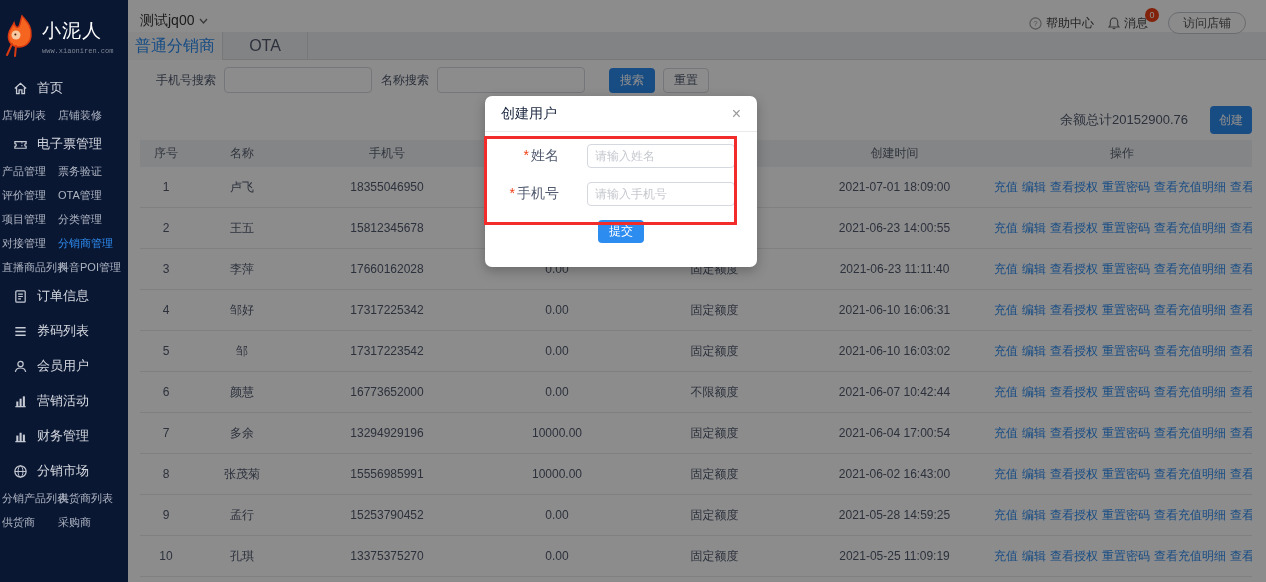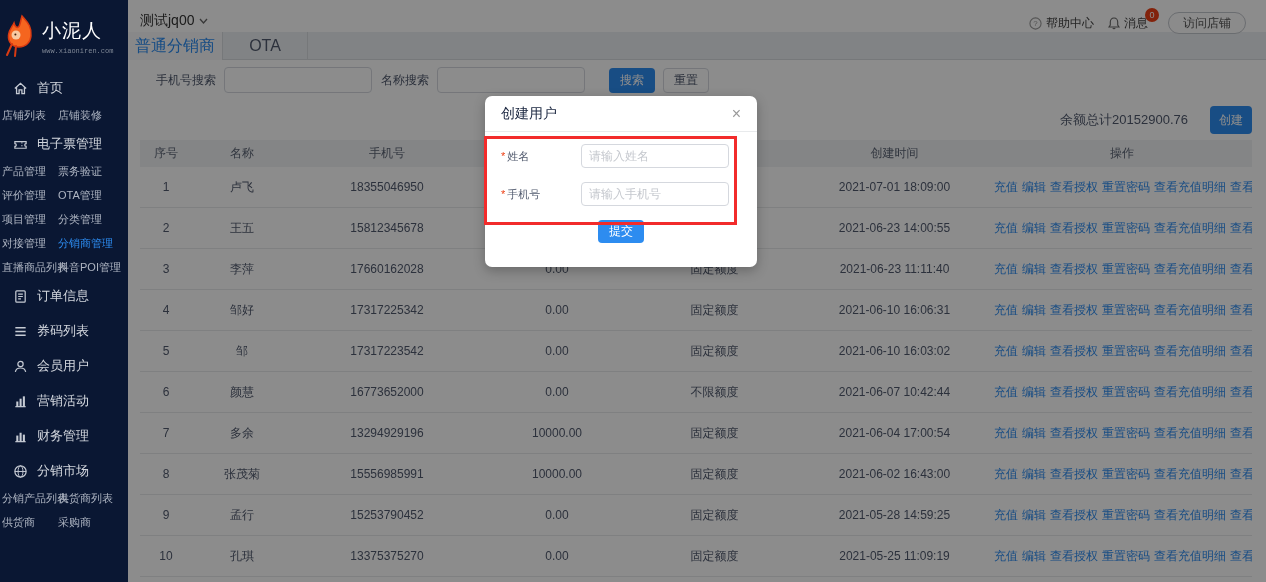--- a/index.html
+++ b/index.html
@@ -64,21 +64,21 @@
   .ops-link { color:#2d8cf0; cursor:pointer; margin:0 2px; }
 
   
   .mask { position:absolute; left:128px; top:0; right:0; bottom:0; background:rgba(0,0,0,0.45); z-index:10; }
   .modal { position:absolute; left:485px; top:96px; width:272px; height:171px; background:#fff; border-radius:7px; z-index:20; box-shadow:0 4px 12px rgba(0,0,0,0.25); }
   .modal-header { height:36px; display:flex; align-items:center; padding:0 16px; border-bottom:1px solid #e8eaec; }
   .modal-title { font-size:14px; color:#17233d; }
   .modal-close { margin-left:auto; color:#999; font-size:16px; cursor:pointer; line-height:1; }
   .modal-body { padding:12px 16px 0 16px; }
   .form-row { display:flex; align-items:center; margin-bottom:14px; }
-  .form-label { width:58px; text-align:left; font-size:11px; color:#515a6e; margin-right:22px; white-space:nowrap; }
+  .form-label { width:58px; text-align:right; font-size:14px; color:#515a6e; margin-right:28px; white-space:nowrap; }
   .req { color:#ed3f14; margin-right:2px; }
   .form-input { width:148px; height:24px; border:1px solid #d5d8de; border-radius:4px; font-size:12px; padding:0 7px; color:#515a6e; }
   .form-input::placeholder { color:#c5c8ce; }
   .modal-footer { display:flex; justify-content:center; margin-top:6px; }
   .submit-btn { width:46px; height:23px; }
   .annotation { position:absolute; left:484px; top:136px; width:253px; height:89px; border:3px solid #f22b2b; z-index:30; pointer-events:none; }
 
   .icon-svg { display:block; }
 </style>
 </head>

